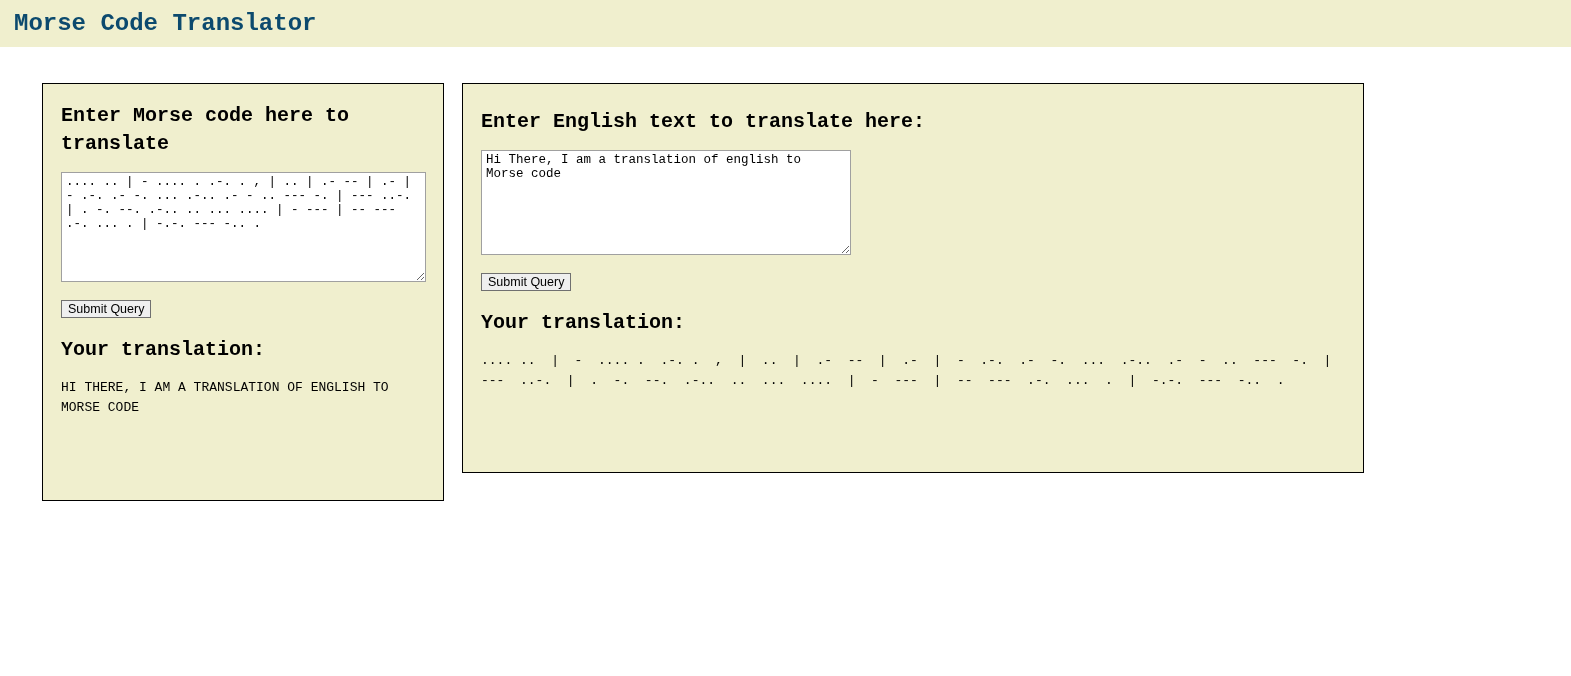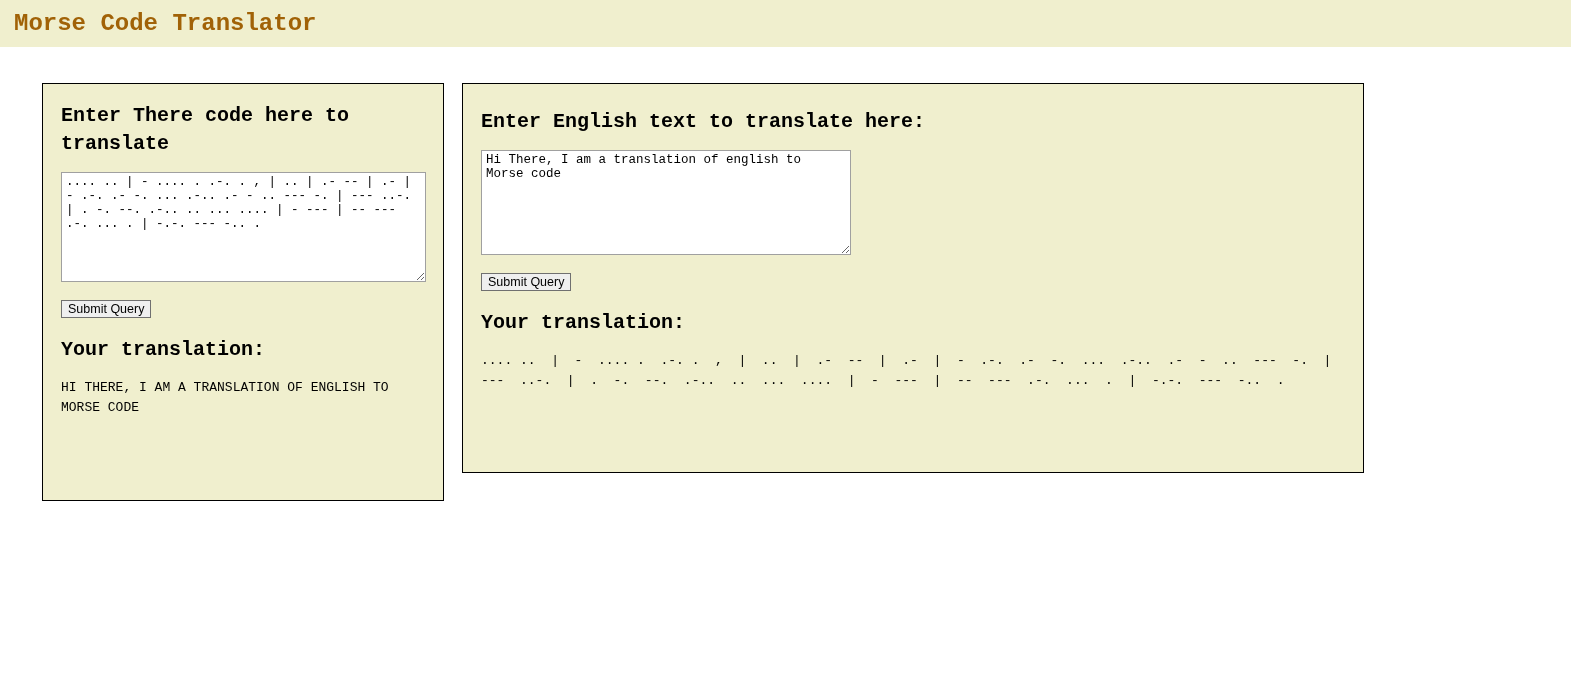--- a/index.html
+++ b/index.html
@@ -12,21 +12,21 @@
       background: #ffffff;
     }
     .header-bar {
       background: #f0efce;
       padding: 10px 14px;
       width: 100%;
     }
     .header-bar h1 {
       font-size: 24px;
       font-weight: bold;
-      color: #a16207;
+      color: #0c4a6e;
     }
     .container {
       display: flex;
       gap: 18px;
       padding: 36px 0 0 42px;
       align-items: flex-start;
     }
     .panel {
       background: #f0efce;
       border: 1px solid #000;
@@ -87,21 +87,21 @@
 </head>
 <body>
 
 <div class="header-bar">
   <h1>Morse Code Translator</h1>
 </div>
 
 <div class="container">
 
   <div class="panel panel-left">
-    <h2>Enter There code here to translate</h2>
+    <h2>Enter Morse code here to translate</h2>
     <textarea class="ta-left" style="">.... .. | - .... . .-. . , | .. | .- -- | .- | - .-. .- -. ... .-.. .- - .. --- -. | --- ..-. | . -. --. .-.. .. ... .... | - --- | -- --- .-. ... . | -.-. --- -.. .</textarea>
     <button class="submit">Submit Query</button>
     <h2>Your translation:</h2>
     <div class="translation">HI THERE, I AM A TRANSLATION OF ENGLISH TO MORSE CODE</div>
   </div>
 
   <div class="panel panel-right">
     <h2>Enter English text to translate here:</h2>
     <textarea class="ta-right" style="">Hi There, I am a translation of english to Morse code</textarea>
     <button class="submit">Submit Query</button>

